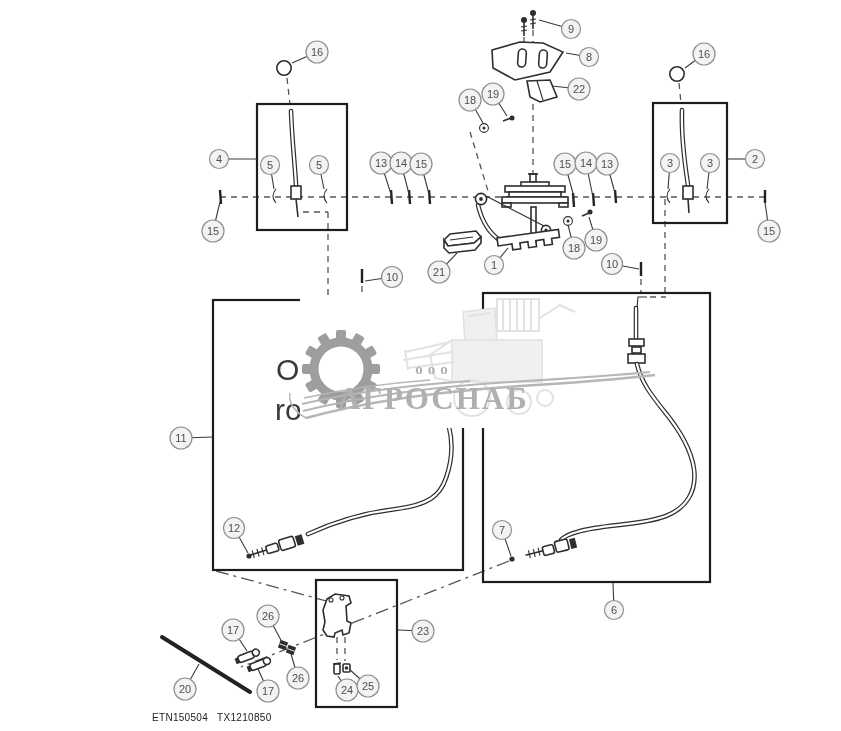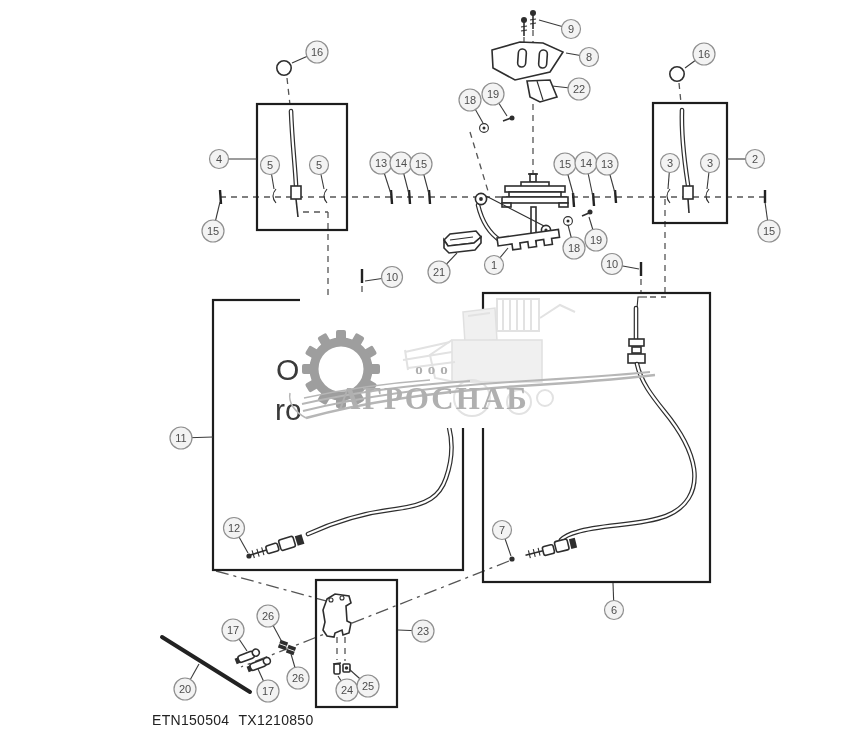--- a/index.html
+++ b/index.html
@@ -17,21 +17,21 @@
   .tube-o{stroke:#2e2e2e;stroke-width:4.6;fill:none;stroke-linecap:round;}
   .tube-i{stroke:#fff;stroke-width:2.2;fill:none;stroke-linecap:round;}
   .co line{stroke:#3a3a3a;stroke-width:1.1;}
   .co circle{fill:#f3f3f3;stroke:#8f8f8f;stroke-width:1.2;}
   .co text{font:11px "Liberation Sans",sans-serif;fill:#4e4e4e;text-anchor:middle;}
   .wm-line{stroke:#b6b6b6;fill:none;}
   .wm-light{stroke:#e2e2e2;fill:none;stroke-width:2;}
   .wm-lightfill{fill:#f0f0f0;stroke:#e0e0e0;stroke-width:1.5;}
   .wm-text{font-family:"Liberation Serif",serif;font-weight:bold;fill:#b0b0b0;}
   .frag{font-family:"Liberation Sans",sans-serif;fill:#3a3a3a;}
-  .footer{position:absolute;left:152px;top:712px;font-size:14px;color:#222;
+  .footer{position:absolute;left:152px;top:712px;font-size:10px;color:#222;
           letter-spacing:.3px;}
   .footer span{margin-right:9px;}
 </style>
 </head>
 <body>
 
 <div class="stage">
 <svg width="841" height="731" viewBox="0 0 841 731">
 
   <g>

